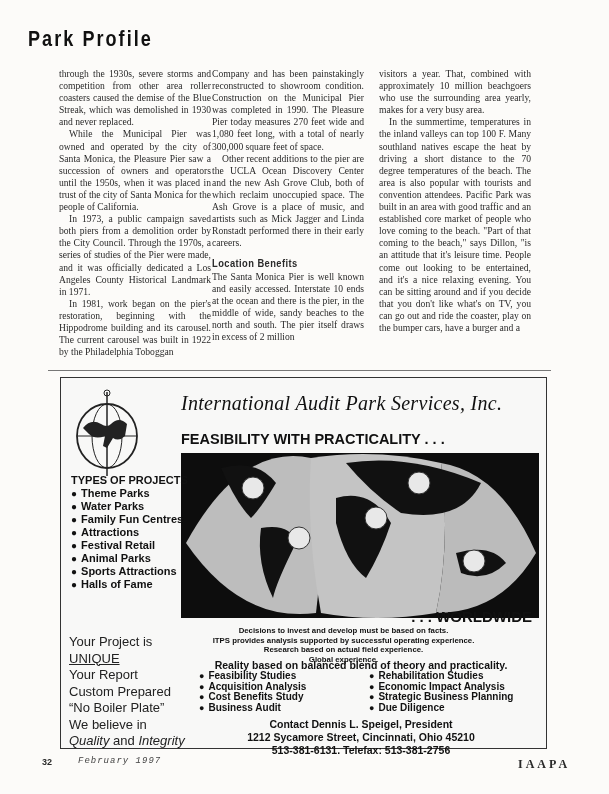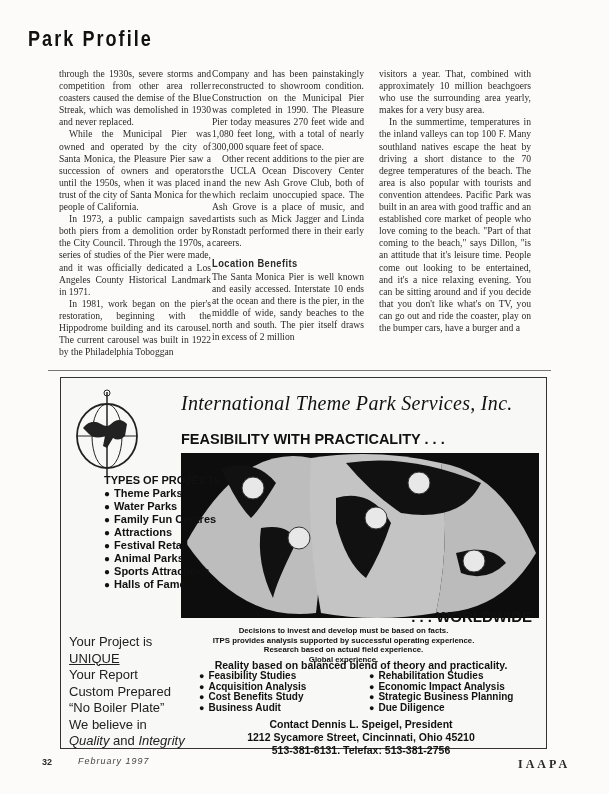--- a/index.html
+++ b/index.html
@@ -45,21 +45,21 @@
     position: absolute; left: 120px; top: 53px;
     font-size: 14.5px; font-weight: bold; color: #111;
   }
   .logo { position: absolute; left: 8px; top: 10px; width: 80px; height: 90px; }
   .map {
     position: absolute; left: 120px; top: 75px; width: 358px; height: 165px;
     background: #111;
   }
   .types {
     position: absolute; left: 10px; top: 96px;
-    font-size: 11px; font-weight: bold; line-height: 13px; color: #111; margin-left: 33px;
+    font-size: 11px; font-weight: bold; line-height: 13px; color: #111;
   }
   .types .hd { display: block; }
   .types ul { list-style: none; margin: 0; padding: 0; }
   .types li::before { content: "\25CF"; margin-right: 4px; font-size: 10px; }
   .pitch {
     position: absolute; left: 8px; top: 256px;
     font-size: 13px; line-height: 16.5px; color: #222;
   }
   .pitch .u { text-decoration: underline; }
   .pitch i { font-style: italic; }
@@ -87,21 +87,21 @@
     text-align: center; font-size: 10.5px; font-weight: bold; line-height: 13px; color: #111;
   }
   .contact div:first-child { margin-top: 0; }
 
   .footer-page {
     position: absolute; left: 42px; top: 757px;
     font-family: "Liberation Sans", sans-serif; font-weight: bold; font-size: 9px;
   }
   .footer-date {
     position: absolute; left: 78px; top: 756px;
-    font-family: Liberation Sans, sans-serif; font-style: italic; font-size: 9px; letter-spacing: 1px; color: #444;
+    font-family: Liberation Mono, monospace; font-style: italic; font-size: 9px; letter-spacing: 1px; color: #444;
   }
   .footer-pub {
     position: absolute; left: 518px; top: 757px;
     font-family: "Liberation Serif", serif; font-weight: bold; font-size: 12px; letter-spacing: 3px;
   }
 </style>
 </head>
 <body>
 
 <div class="section-title">Park Profile</div>
@@ -133,21 +133,21 @@
   <div class="logo">
     <svg width="80" height="90" viewBox="0 0 80 90">
       <line x1="38" y1="4" x2="38" y2="88" stroke="#222" stroke-width="1.5"></line>
       <circle cx="38" cy="5" r="3" fill="none" stroke="#222" stroke-width="1"></circle>
       <ellipse cx="38" cy="48" rx="30" ry="32" fill="none" stroke="#222" stroke-width="1.8"></ellipse>
       <ellipse cx="38" cy="48" rx="15" ry="32" fill="none" stroke="#222" stroke-width="1"></ellipse>
       <line x1="8" y1="48" x2="68" y2="48" stroke="#222" stroke-width="1"></line>
       <path d="M14 40 q8 -10 18 -4 q6 4 10 0 q8 -8 16 0 l-2 12 q-6 6 -12 2 l-6 10 l-4 -2 l2 -10 q-10 4 -16 -2 z" fill="#222"></path>
     </svg>
   </div>
-  <div class="ad-company">International Theme Park Services, Inc.</div>
+  <div class="ad-company">International Audit Park Services, Inc.</div>
   <div class="ad-headline">FEASIBILITY WITH PRACTICALITY . . .</div>
 
   <div class="map">
     <svg width="358" height="165" viewBox="0 0 358 165">
       <rect width="358" height="165" fill="#0d0d0d"></rect>
       <path d="M5 90 Q60 -10 130 5 Q145 80 135 160 Q60 170 5 90 Z" fill="#bdbdbd"></path>
       <path d="M130 5 Q195 -5 260 10 Q270 90 255 160 Q195 170 140 160 Q125 80 130 5 Z" fill="#c4c4c4"></path>
       <path d="M260 10 Q320 20 355 100 Q320 160 255 160 Q270 90 260 10 Z" fill="#bbbbbb"></path>
       <path d="M40 15 Q75 5 95 30 Q80 55 70 65 Q55 50 40 15 Z" fill="#111"></path>
       <path d="M80 75 Q110 70 115 90 Q95 130 92 145 Q75 110 80 75 Z" fill="#111"></path>

